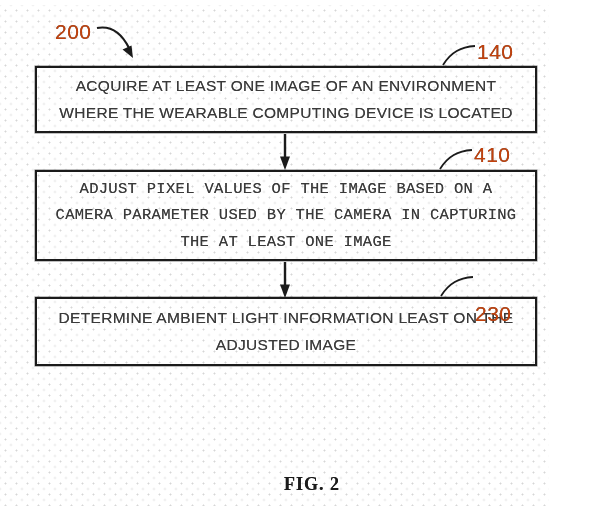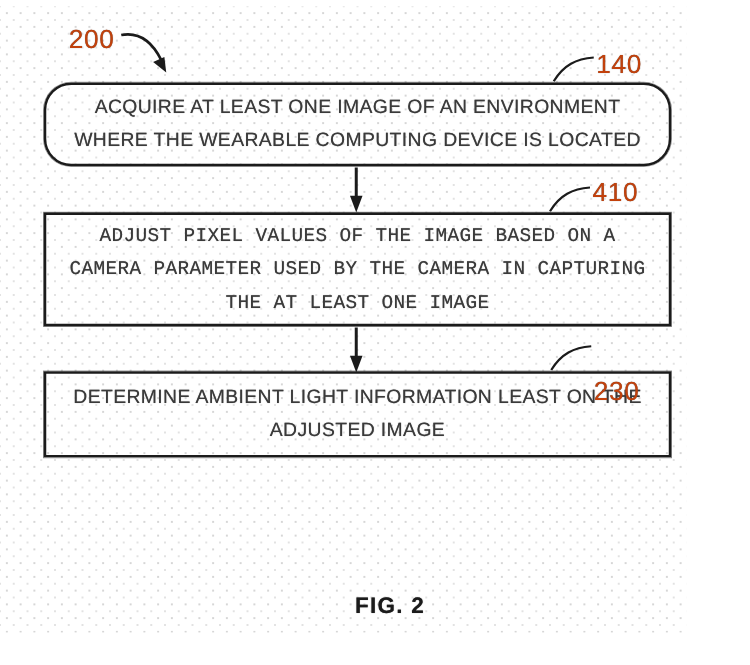--- a/index.html
+++ b/index.html
@@ -45,39 +45,39 @@
     align-items: center;
     justify-content: center;
     text-align: center;
     padding: 0 12px;
     color: #3a3a3a;
     font-size: 15.5px;
     letter-spacing: 0.3px;
     line-height: 1.72;
     text-shadow: 0 0 0.6px rgba(70,70,70,0.8);
   }
-  .box-210 { top: 66px; height: 63px; border-radius: 22px; }
+  .box-210 { top: 66px; height: 63px; }
   .box-220 { top: 170px; height: 87px; font-family: Liberation Mono, monospace; }
   .box-230 { top: 297px; height: 65px; }
   .ref-label {
     position: absolute;
     color: #c2410c;
     font-size: 21px;
     letter-spacing: 0.5px;
     text-shadow: 0 0 0.6px rgba(60,60,60,0.8);
   }
   .ref-200 { left: 55px;  top: 20px; }
   .ref-210 { left: 477px; top: 40px; }
   .ref-220 { left: 474px; top: 143px; }
   .ref-230 { left: 475px; top: 270px; margin-top: 32px; }
   .fig-caption {
     position: absolute;
     left: 284px;
     top: 474px;
-    font-family: Liberation Sans, sans-serif;
+    font-family: Liberation Serif, serif;
     font-weight: bold;
     font-size: 18px;
     letter-spacing: 1px;
     color: #1b1b1b;
     text-shadow: 0 0 0.6px rgba(40,40,40,0.8);
   }
 </style>
 </head>
 <body>
 

